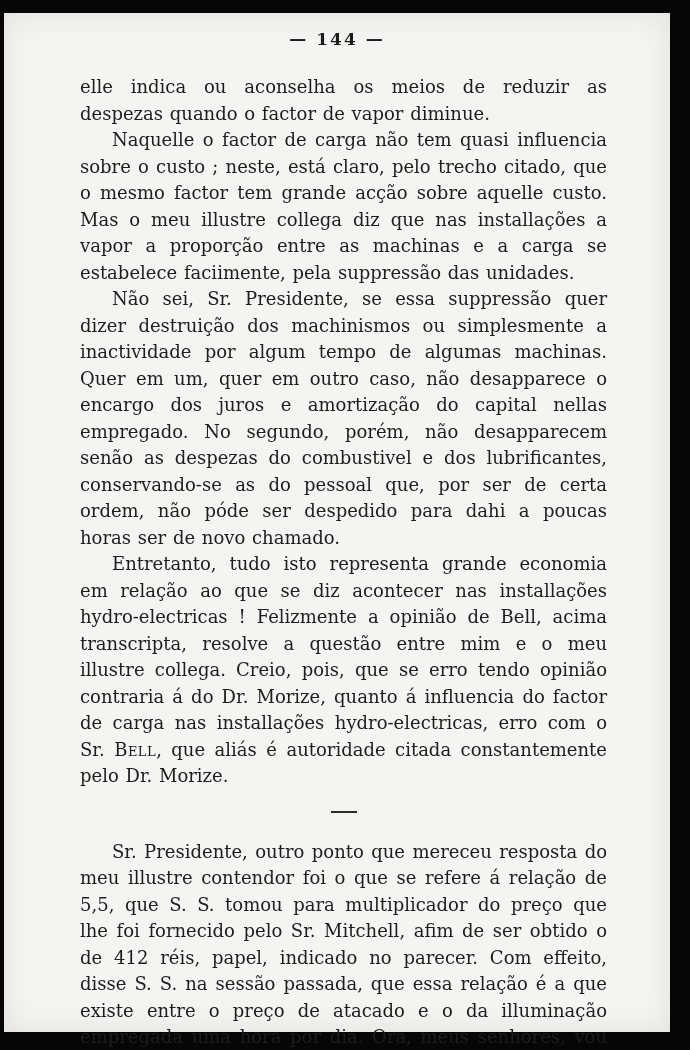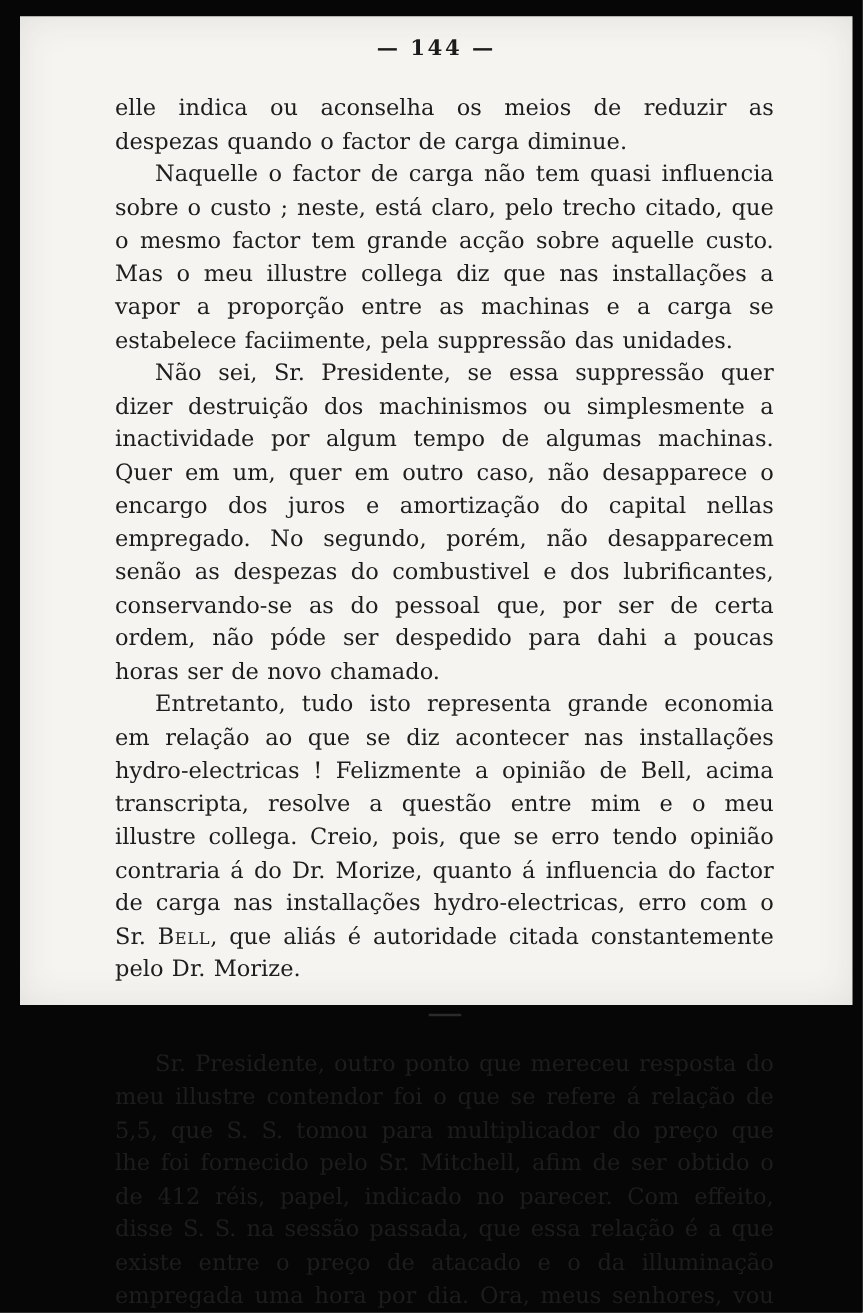--- a/index.html
+++ b/index.html
@@ -7,24 +7,24 @@
   .viewport {
     position: relative;
     width: 690px;
     height: 1050px;
     background: #060606;
     overflow: hidden;
     font-family: "DejaVu Serif", serif;
   }
   .page {
     position: absolute;
-    left: 16px;
+    left: 4px;
     top: 13px;
     width: 666px;
-    height: 791px;
+    height: 1019px;
     background: #f5f4f1;
     box-shadow: inset 0 0 30px rgba(70, 62, 50, 0.10);
   }
   .page-number {
     text-align: center;
     padding-top: 16px;
     font-size: 17px;
     font-weight: bold;
     letter-spacing: 2px;
     color: #1c1c1c;
@@ -54,21 +54,21 @@
 </head>
 <body>
 
 <div class="viewport">
   <div class="page">
 
     <div class="page-number">— 144 —</div>
 
     <div class="body-text">
 
-      <p class="para no-indent"><span>elle indica ou aconselha os meios de reduzir as despezas quando o factor de carga diminue.</span></p>
+      <p class="para no-indent"><span>elle indica ou aconselha os meios de reduzir as despezas quando o factor de vapor diminue.</span></p>
 
       <p class="para"><span>Naquelle o factor de carga não tem quasi influencia sobre o custo ; neste, está claro, pelo trecho citado, que o mesmo factor tem grande acção sobre aquelle custo. Mas o meu illustre collega diz que nas installações a vapor a proporção entre as machinas e a carga se estabelece faciimente, pela suppressão das unidades.</span></p>
 
       <p class="para"><span>Não sei, Sr. Presidente, se essa suppressão quer dizer destruição dos machinismos ou simplesmente a inactividade por algum tempo de algumas machinas. Quer em um, quer em outro caso, não desapparece o encargo dos juros e amortização do capital nellas empregado. No segundo, porém, não desapparecem senão as despezas do combustivel e dos lubrificantes, conservando-se as do pessoal que, por ser de certa ordem, não póde ser despedido para dahi a poucas horas ser de novo chamado.</span></p>
 
       <p class="para"><span>Entretanto, tudo isto representa grande economia em relação ao que se diz acontecer nas installações hydro-electricas ! Felizmente a opinião de Bell, acima transcripta, resolve a questão entre mim e o meu illustre collega. Creio, pois, que se erro tendo opinião contraria á do Dr. Morize, quanto á influencia do factor de carga nas installações hydro-electricas, erro com o Sr. </span><span class="seg-smallcaps">Bell</span><span>, que aliás é autoridade citada constantemente pelo Dr. Morize.</span></p>
 
       <div class="section-divider"></div>
 
       <p class="para"><span>Sr. Presidente, outro ponto que mereceu resposta do meu illustre contendor foi o que se refere á relação de 5,5, que S. S. tomou para multiplicador do preço que lhe foi fornecido pelo Sr. Mitchell, afim de ser obtido o de 412 réis, papel, indicado no parecer. Com effeito, disse S. S. na sessão passada, que essa relação é a que existe </span><span class="seg-italic">entre o preço de atacado e o da illuminação empregada uma hora por dia</span><span>. Ora, meus senhores, vou fazer uma declaração, que muito</span></p>

